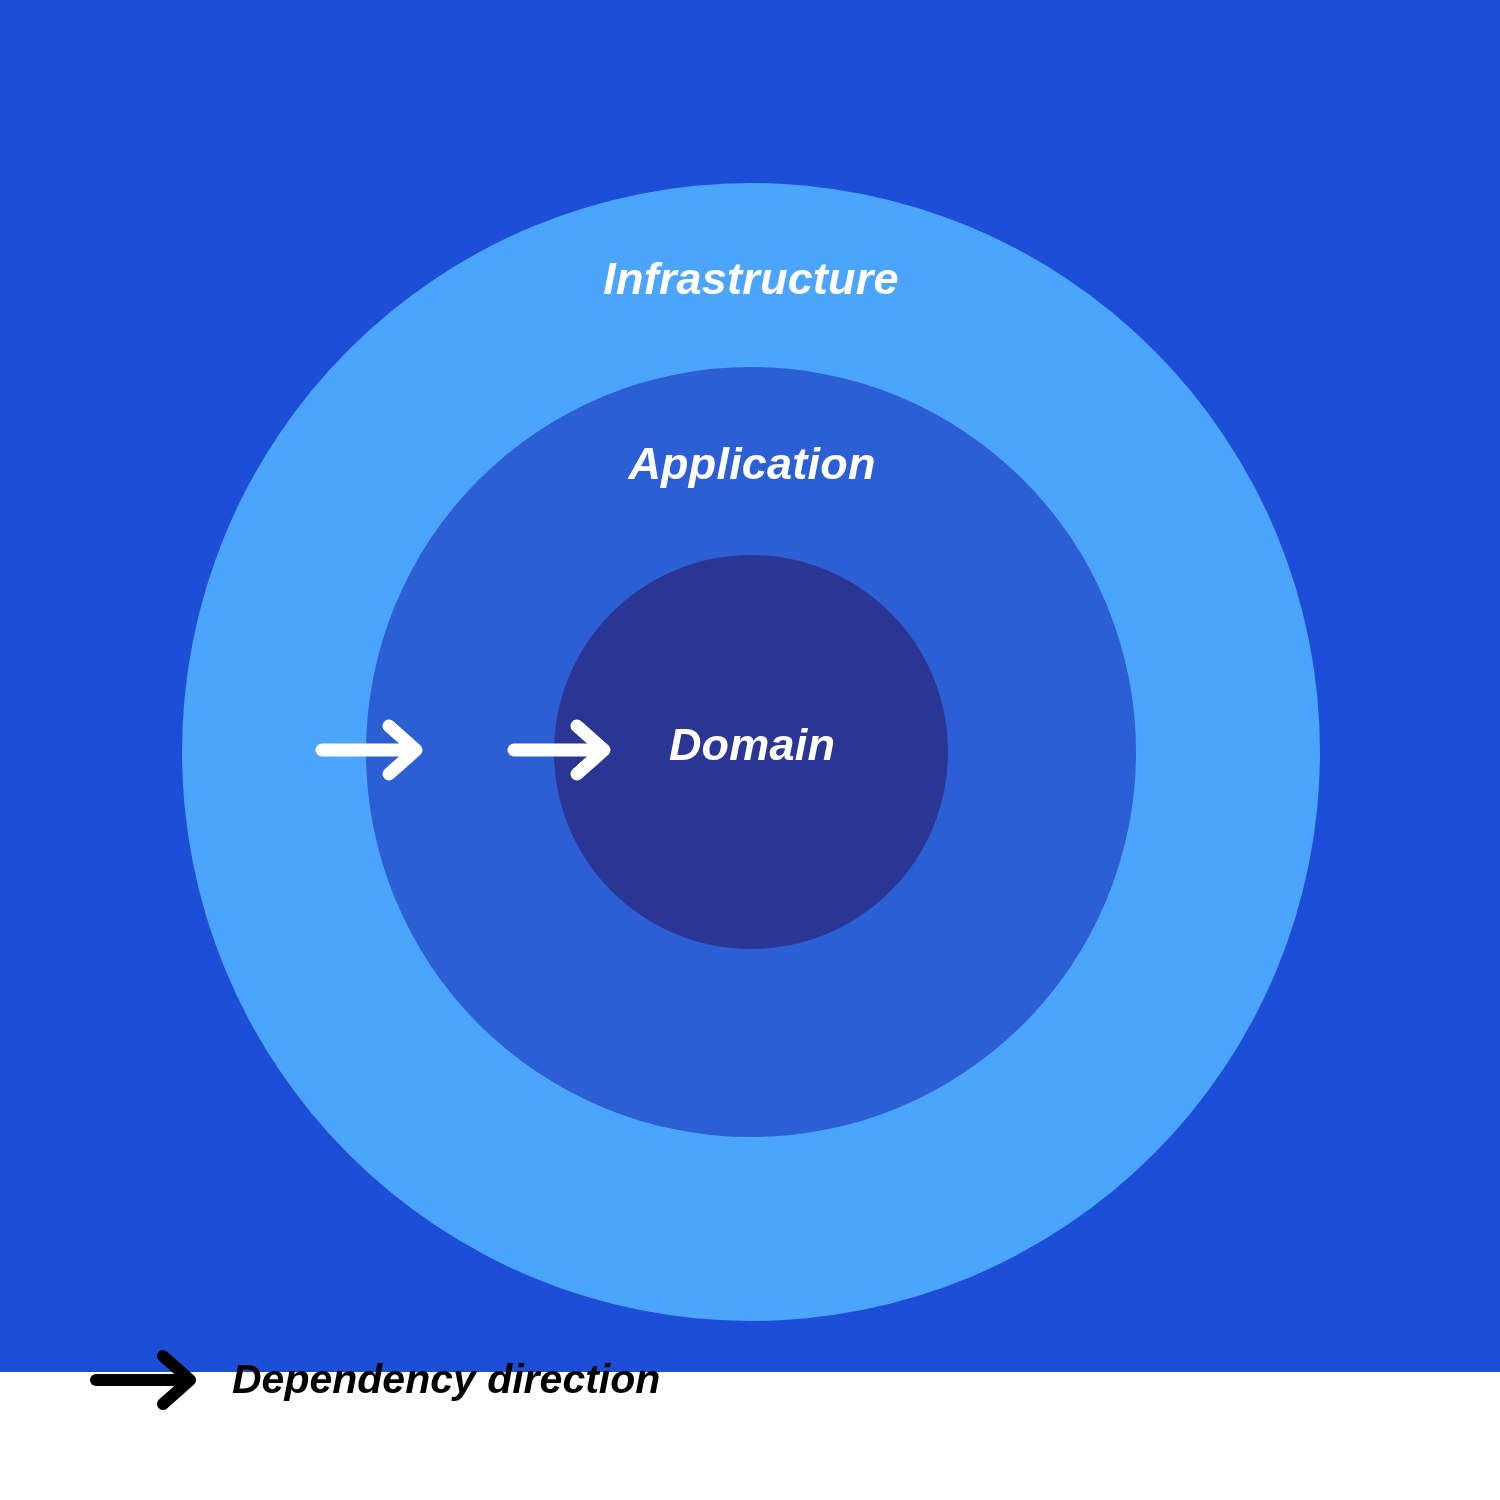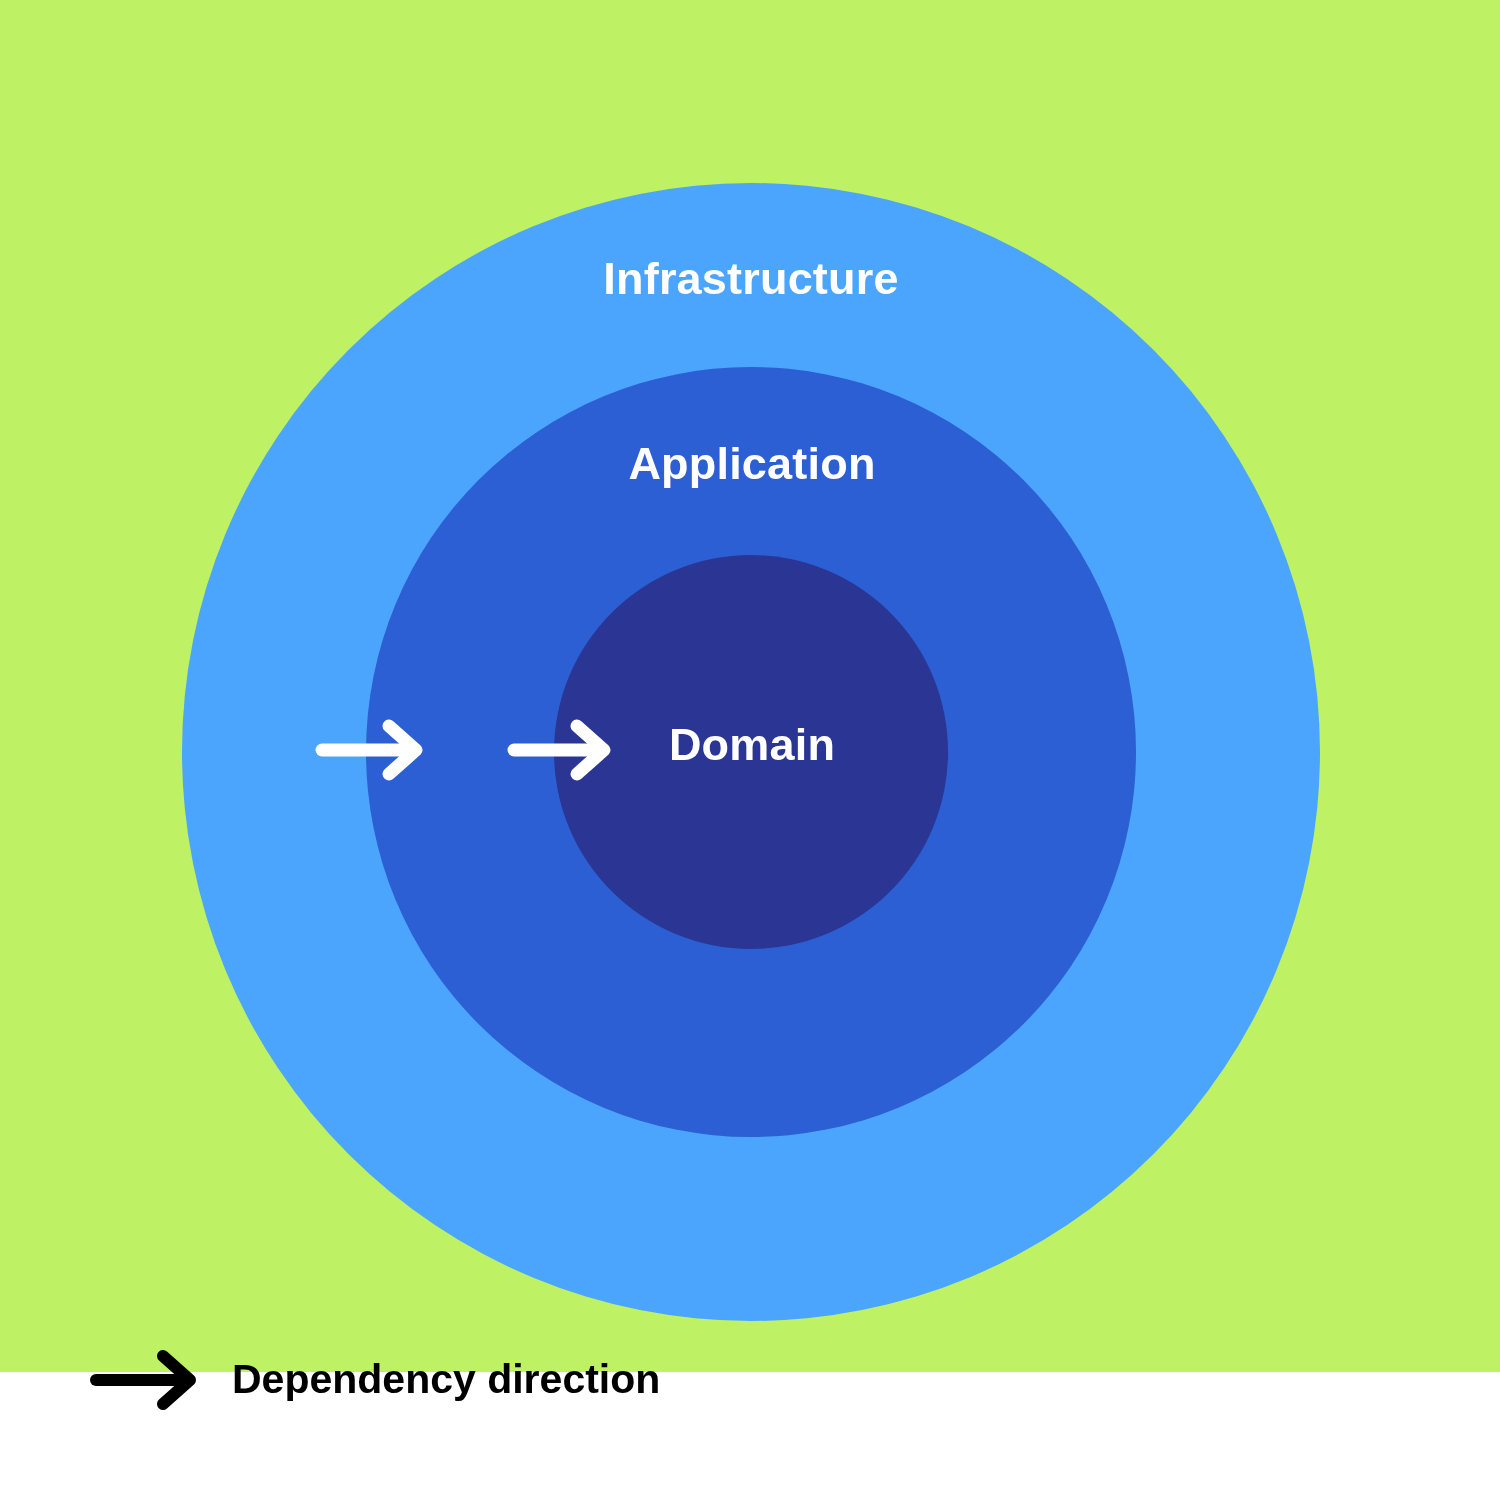--- a/index.html
+++ b/index.html
@@ -12,21 +12,22 @@
     width: 1500px;
     height: 1500px;
     overflow: hidden;
     font-family: "Liberation Sans", sans-serif;
     -webkit-font-smoothing: antialiased;
   }
   .canvas {
     position: relative;
     width: 1500px;
     height: 1372px;
-    background: #bef264;
+    background: #1d4ed8;
+    font-style: italic;
   }
   .diagram-svg {
     position: absolute;
     left: 0;
     top: 0;
     width: 1500px;
     height: 1500px;
     display: block;
   }
   .ring-label {

